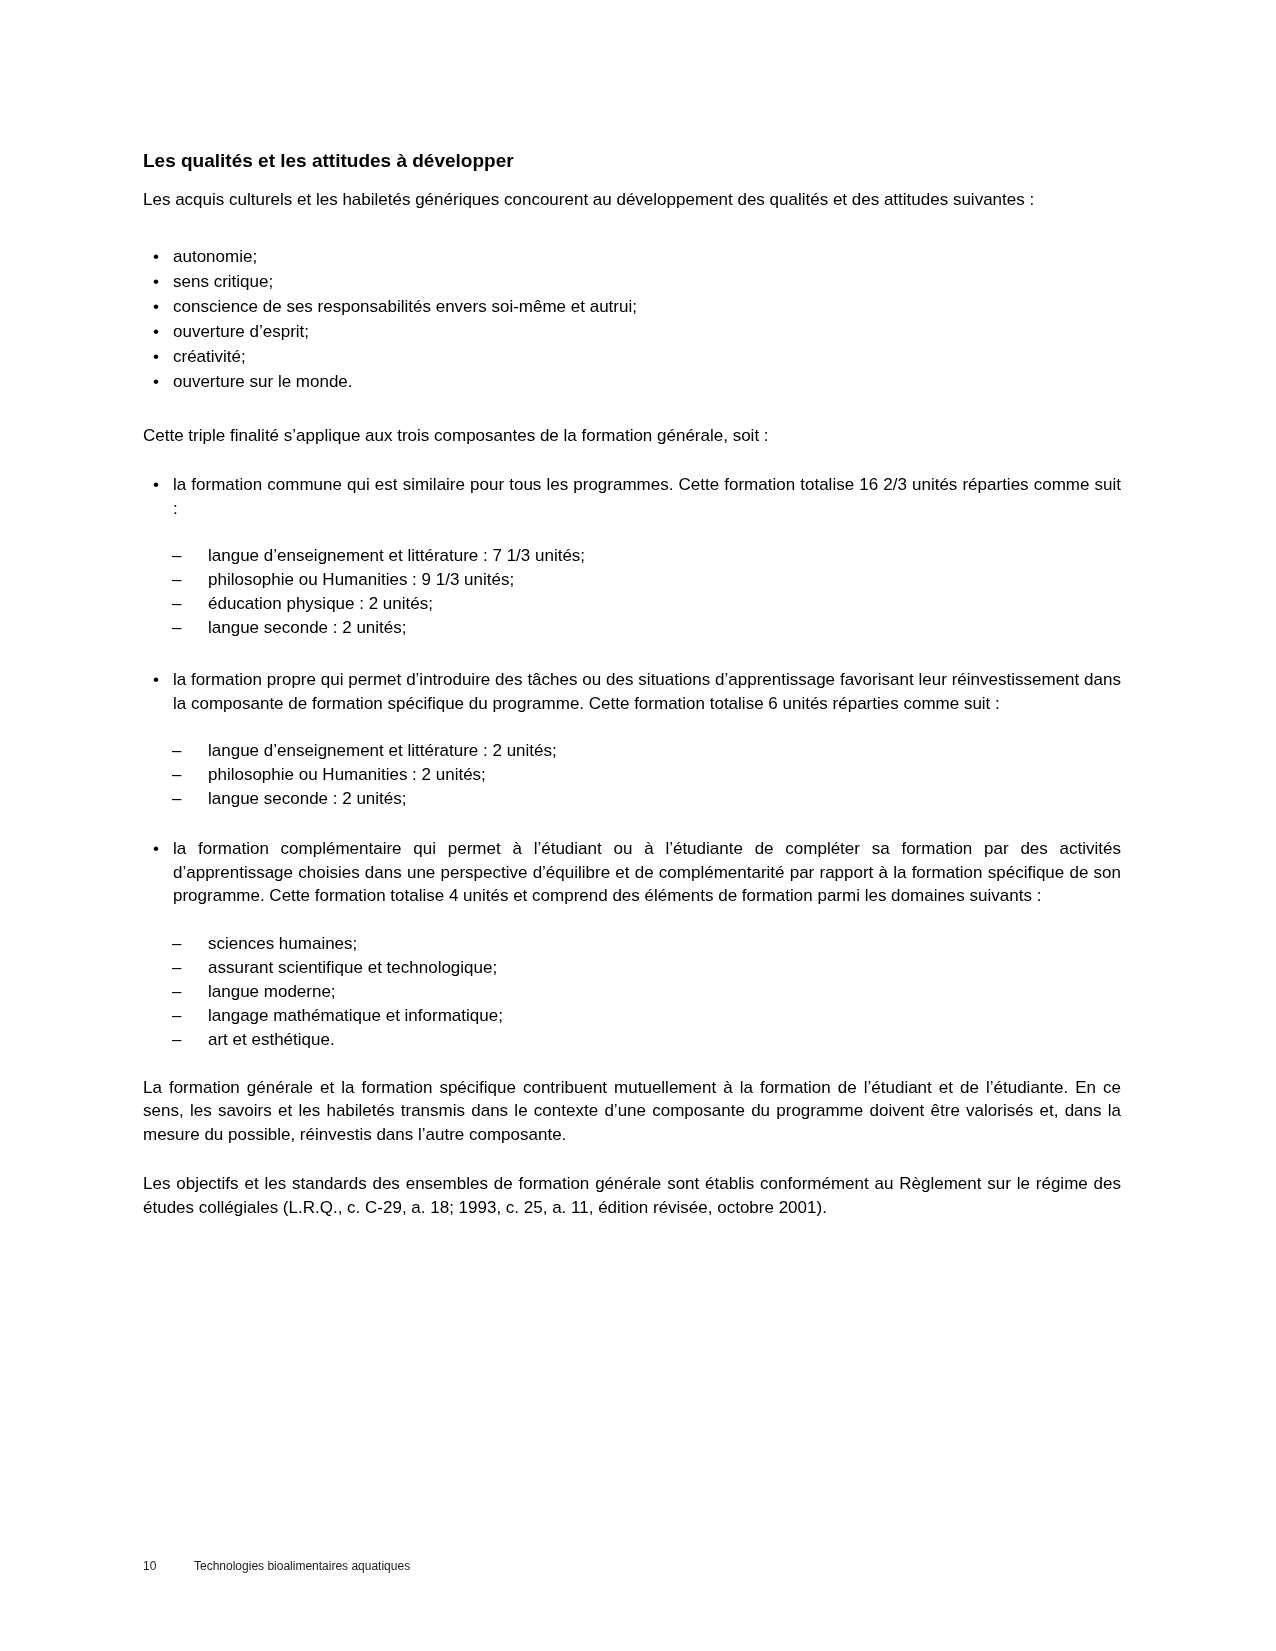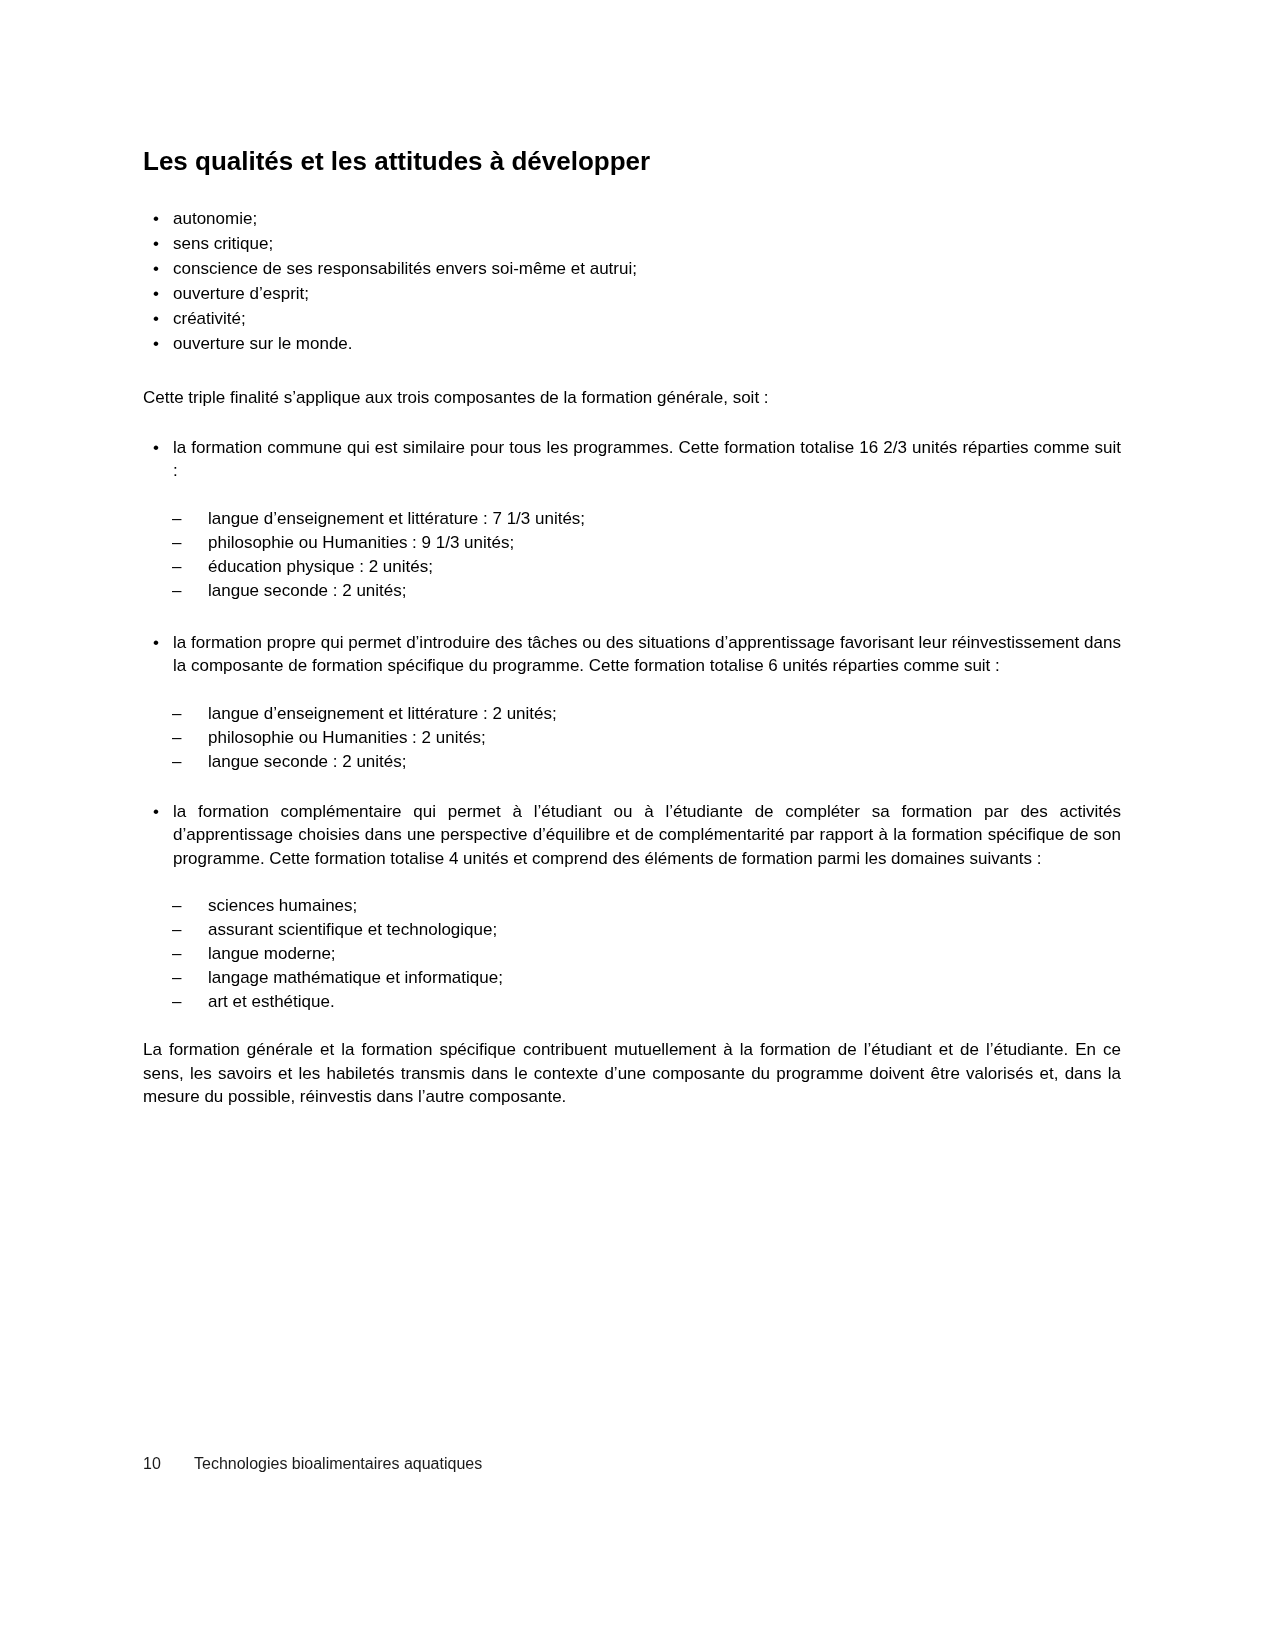--- a/index.html
+++ b/index.html
@@ -21,21 +21,21 @@
     inset: 0;
     background: #ffffff;
   }
   .content {
     position: absolute;
     left: 143px;
     top: 148px;
     width: 978px;
   }
   .heading {
-    font-size: 26px;
+    font-size: 19px;
     font-weight: bold;
     line-height: 26px;
     margin: 0 0 14px 0;
   }
   .para {
     margin: 0;
     line-height: 23.5px;
     text-align: justify;
   }
   .mb-intro       { margin-bottom: 32px; }
@@ -80,39 +80,40 @@
   }
   .dash-item .marker {
     position: absolute;
     left: 29px;
     top: 0;
   }
 
   .footer {
     position: absolute;
     left: 143px;
-    top: 1456px;
-    font-size: 16px;
+    top: 1558px;
+    font-size: 12px;
     line-height: 16px;
     color: #1a1a1a;
     white-space: nowrap;
   }
   .footer .footer-num {
     display: inline-block;
     min-width: 51px;
   }
 </style>
 </head>
 <body>
 
 <div class="page">
   <div class="content">
 
     <h1 class="heading">Les qualités et les attitudes à développer</h1>
 
+    <p class="para">Les acquis culturels et les habiletés génériques concourent au développement des qualités et des attitudes suivantes :</p>
     <div class="mb-intro"></div>
 
     <div class="q-list">
       <div class="q-item">
         <span class="marker">•</span>
         <span>autonomie;</span>
       </div>
       <div class="q-item">
         <span class="marker">•</span>
         <span>sens critique;</span>
@@ -212,19 +213,20 @@
         <span>art et esthétique.</span>
       </div>
     </div>
     <div class="mb-dash3"></div>
 
     <p class="para">La formation générale et la formation spécifique contribuent mutuellement à la formation de l’étudiant et de l’étudiante. En ce sens, les savoirs et les habiletés transmis dans le contexte d’une composante du programme doivent être valorisés et, dans la mesure du possible, réinvestis dans l’autre composante.</p>
     <div class="mb-p3"></div>
 
     <div class="mb-p4"></div>
 
+    <p class="para">Les objectifs et les standards des ensembles de formation générale sont établis conformément au Règlement sur le régime des études collégiales (L.R.Q., c. C-29, a. 18; 1993, c. 25, a. 11, édition révisée, octobre 2001).</p>
 
   </div>
 
   <div class="footer">
     <span class="footer-num">10</span><span>Technologies bioalimentaires aquatiques</span>
   </div>
 </div>
 
 </body></html>

